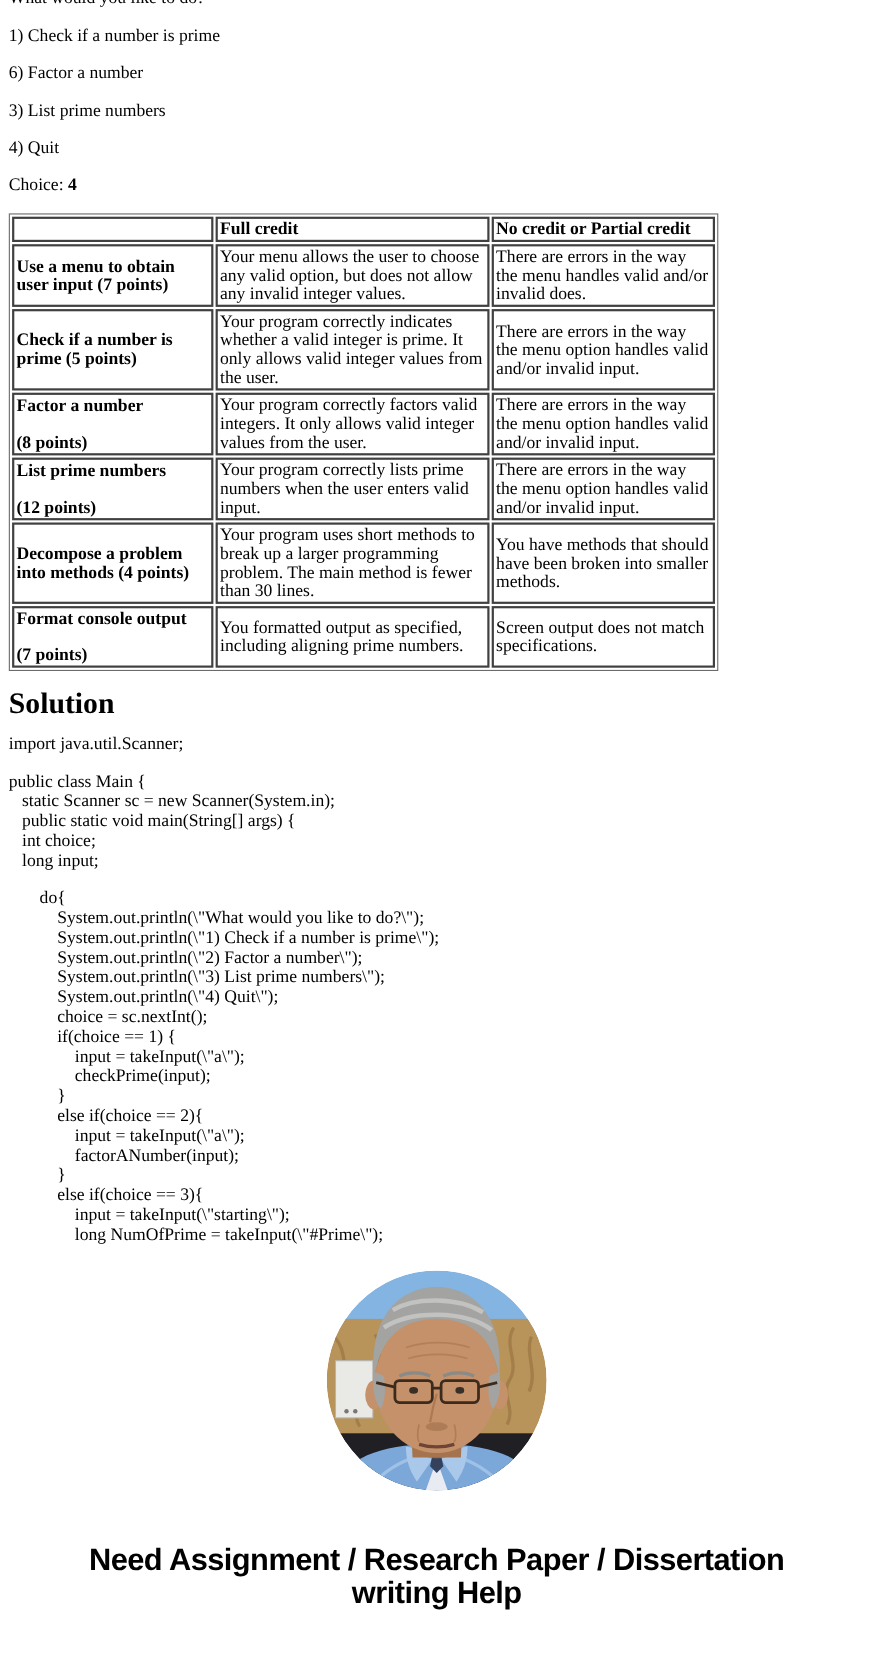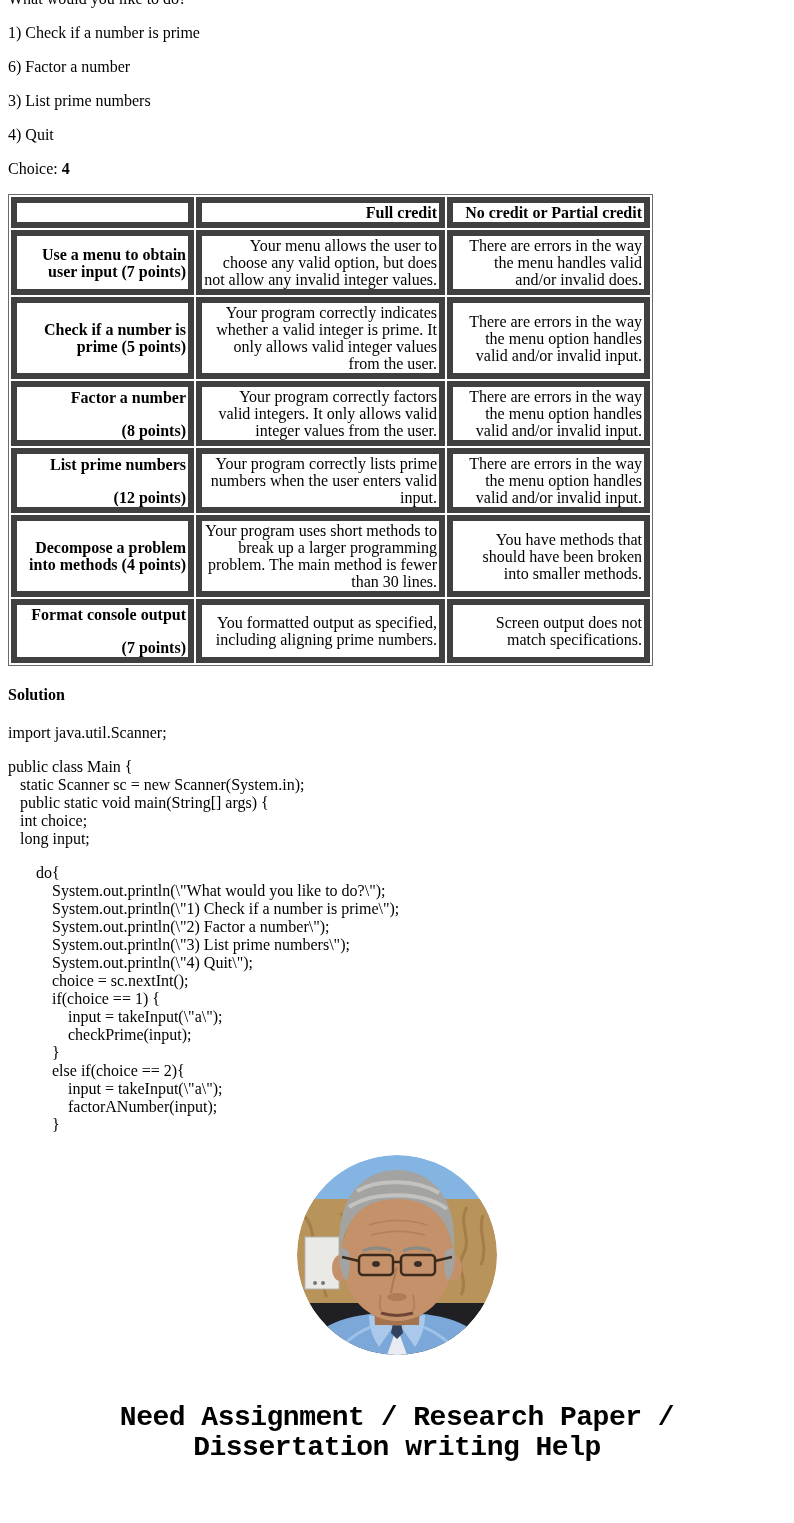--- a/index.html
+++ b/index.html
@@ -22,33 +22,33 @@
   
   table.rubric {
     border-collapse: separate;
     border-spacing: 2px;
     border: 1px solid #6b6b6b;
     width: 643px;
     table-layout: fixed;
     margin: 16px 0;
   }
   table.rubric th, table.rubric td {
-    border: 6px solid #404040;
+    border: 2px solid #404040;
     vertical-align: middle;
     padding: 1px 2px;
     line-height: 17px;
-    text-align: right;
+    text-align: left;
     overflow: hidden;
   }
   table.rubric th { font-weight: bold; height: 19px; }
   table.rubric td p { margin: 0; line-height: 17px; }
   table.rubric td p + p { margin-top: 16px; }
   table.rubric td.crit p { font-weight: bold; }
   h3.solution-heading {
-    font-size: 16px;
+    font-size: 27px;
     line-height: 22px;
     font-weight: bold;
     margin: 18px 0;
   }
   .code-area p.code-block {
     white-space: pre-wrap;
     margin: 16px 0;
     line-height: 18px;
     font-family: "Liberation Serif", serif;
   }
@@ -62,21 +62,21 @@
     width: 200px;
     height: 200px;
     border-radius: 50%;
     overflow: hidden;
   }
   
   .footer {
     margin-top: 48px;
     padding-bottom: 30px;
     text-align: center;
-    font-family: Liberation Mono, monospace;
+    font-family: Liberation Sans, sans-serif;
     font-weight: 700;
     font-stretch: condensed;
     font-size: 28px;
     line-height: 30px;
     letter-spacing: -0.5px;
     color: #000000;
   }
   .footer .l1 { max-width: 712px; margin: 0 auto; }
   .footer .l2 { margin: 0 auto; }
 </style>

